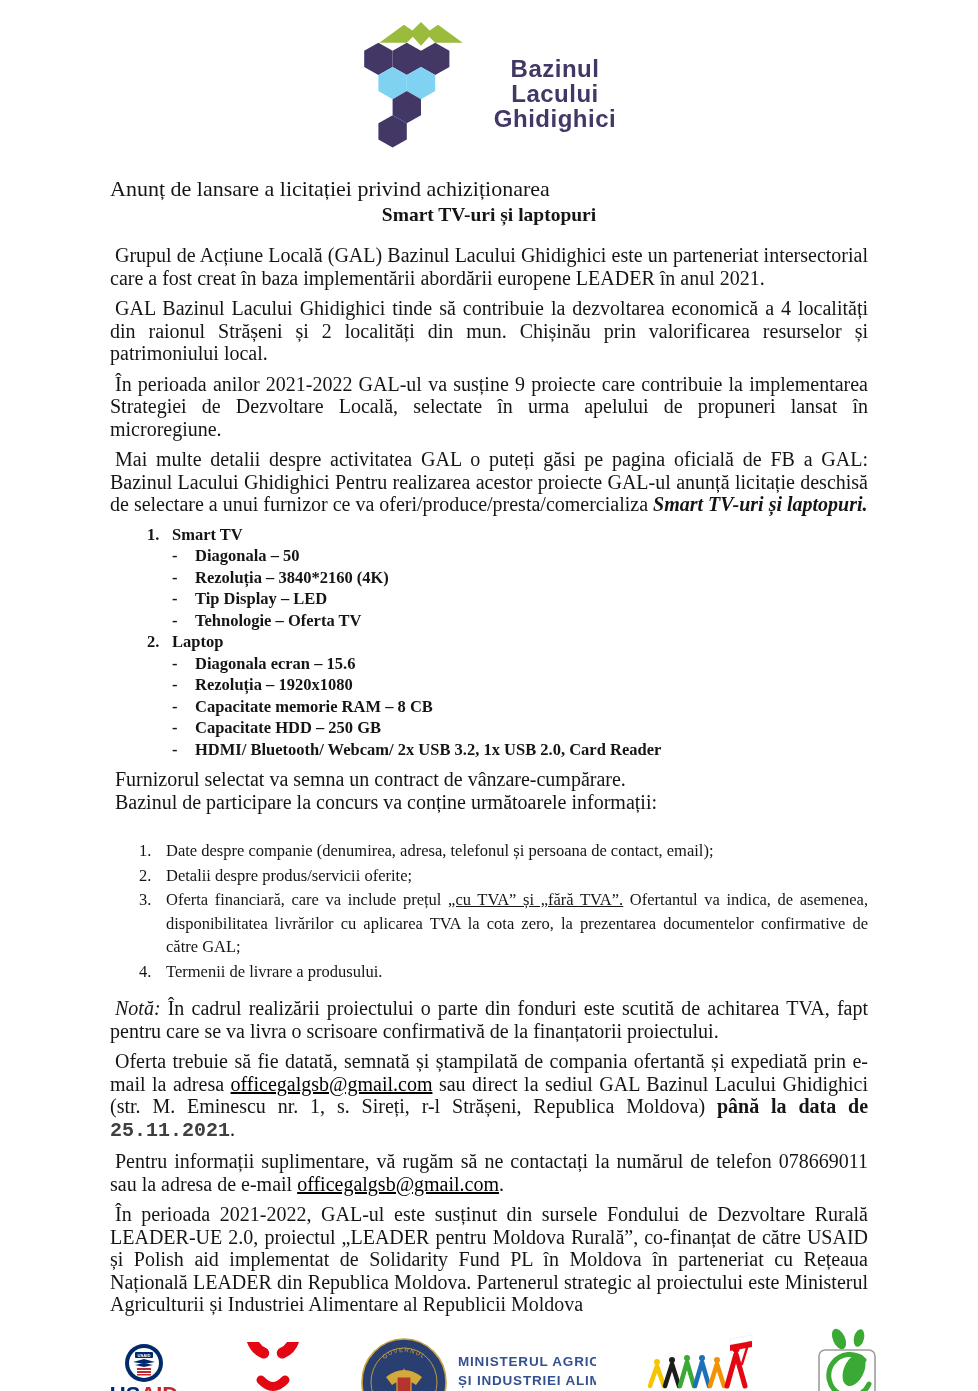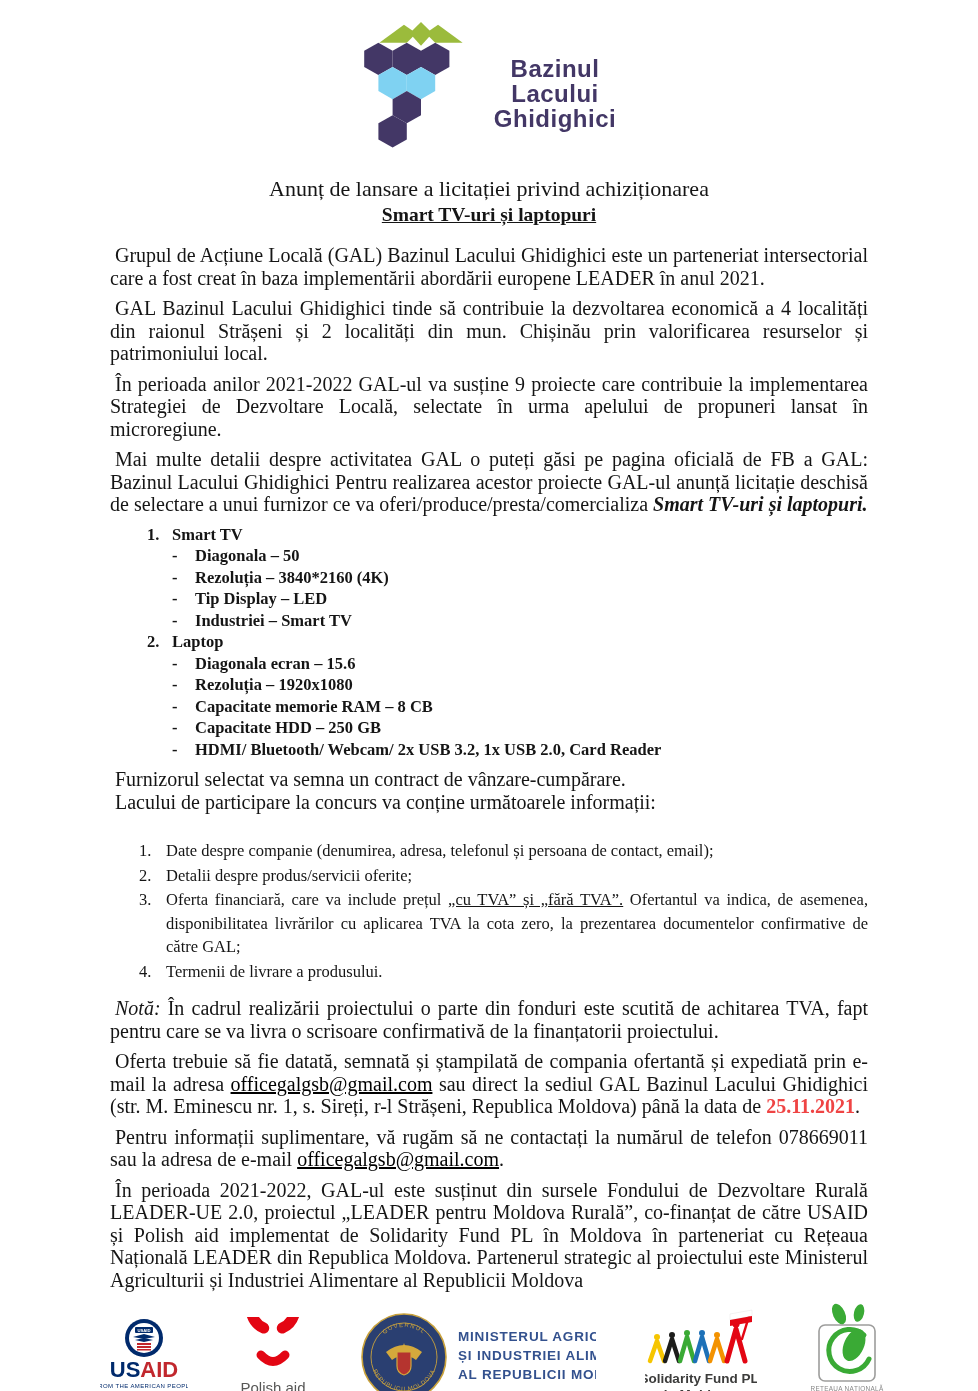--- a/index.html
+++ b/index.html
@@ -4,29 +4,29 @@
 <style>
   html,body{margin:0;padding:0;background:#fff;}
   .page{position:relative;width:890px;height:1391px;margin:0 auto;background:#fff;overflow:hidden;
         font-family:"Liberation Serif",serif;color:#151515;}
   .content{padding:0 66px;}
   
   .brand{display:flex;justify-content:center;align-items:center;gap:14px;padding-top:22px;}
   .brand-text{font-family:"Liberation Sans",sans-serif;font-weight:bold;font-size:24px;
               line-height:25px;color:#433766;text-align:center;letter-spacing:.5px;}
   
-  .title{font-size:22px;font-weight:normal;text-align:center;margin:12px 0 2px;}
-  .subtitle{font-size:19.5px;font-weight:bold;text-align:center;margin:0 0 18px;text-decoration:underline;}
+  .title{font-size:22px;font-weight:normal;margin:12px 0 2px;}
+  .subtitle{font-size:19.5px;font-weight:bold;text-align:center;margin:0 0 18px;}
   
   .para{font-size:20px;line-height:22.5px;text-align:justify;margin:0 0 8px;text-indent:5px;}
   .nogap{margin:0;}
   .bolditalic{font-weight:bold;font-style:italic;}
   .em{font-style:italic;}
-  .bold{font-weight:normal;}
-  .red{color:#ef4444;font-weight:bold;}
+  .bold{font-weight:bold;}
+  .red{color:#404040;font-weight:bold;font-family:Liberation Mono, monospace;}
   .underl{text-decoration:underline;}
   .link{color:#000000;text-decoration:underline;cursor:pointer;}
   
   .spec{font-weight:bold;font-size:16.5px;line-height:21.5px;margin:4px 0 8px;}
   .spec-row{display:flex;}
   .s-num{margin-left:37px;width:25px;flex:none;}
   .s-dash{margin-left:62px;width:23px;flex:none;}
   
   .olist{margin:26px 0 14px;}
   .o-row{display:flex;font-size:16.5px;line-height:23.5px;margin-bottom:1px;}
@@ -91,21 +91,21 @@
       <div class="spec-row">
           <span class="s-dash">-</span>
           <span>Rezoluția – 3840*2160 (4K)</span>
         </div>
       <div class="spec-row">
           <span class="s-dash">-</span>
           <span>Tip Display – LED</span>
         </div>
       <div class="spec-row">
           <span class="s-dash">-</span>
-          <span>Industriei – Smart TV</span>
+          <span>Tehnologie – Oferta TV</span>
         </div>
       <div class="spec-row">
         <span class="s-num">2.</span>
         <span>Laptop</span>
       </div>
       <div class="spec-row">
           <span class="s-dash">-</span>
           <span>Diagonala ecran – 15.6</span>
         </div>
       <div class="spec-row">
@@ -120,21 +120,21 @@
           <span class="s-dash">-</span>
           <span>Capacitate HDD – 250 GB</span>
         </div>
       <div class="spec-row">
           <span class="s-dash">-</span>
           <span>HDMI/ Bluetooth/ Webcam/ 2x USB 3.2, 1x USB 2.0, Card Reader</span>
         </div>
     </div>
 
     <p class="para nogap">Furnizorul selectat va semna un contract de vânzare-cumpărare.</p>
-    <p class="para nogap">Lacului de participare la concurs va conține următoarele informații:</p>
+    <p class="para nogap">Bazinul de participare la concurs va conține următoarele informații:</p>
 
     <div class="olist">
       <div class="o-row">
         <span class="o-num">1.</span>
         <span class="o-text">Date despre companie (denumirea, adresa, telefonul și persoana de contact, email);</span>
       </div>
       <div class="o-row">
         <span class="o-num">2.</span>
         <span class="o-text">Detalii despre produs/servicii oferite;</span>
       </div>

